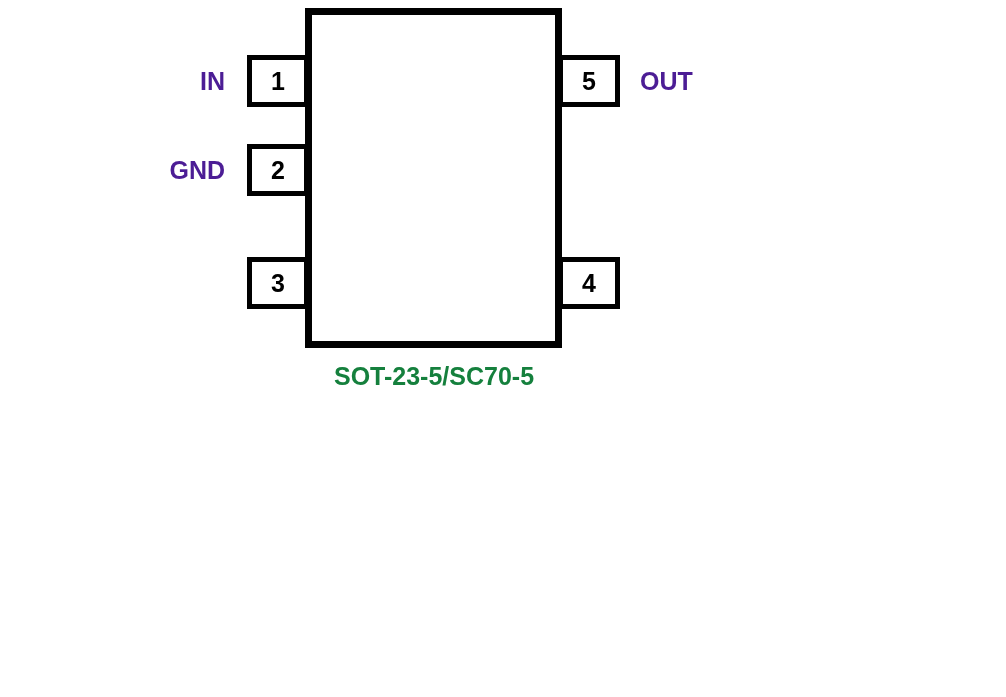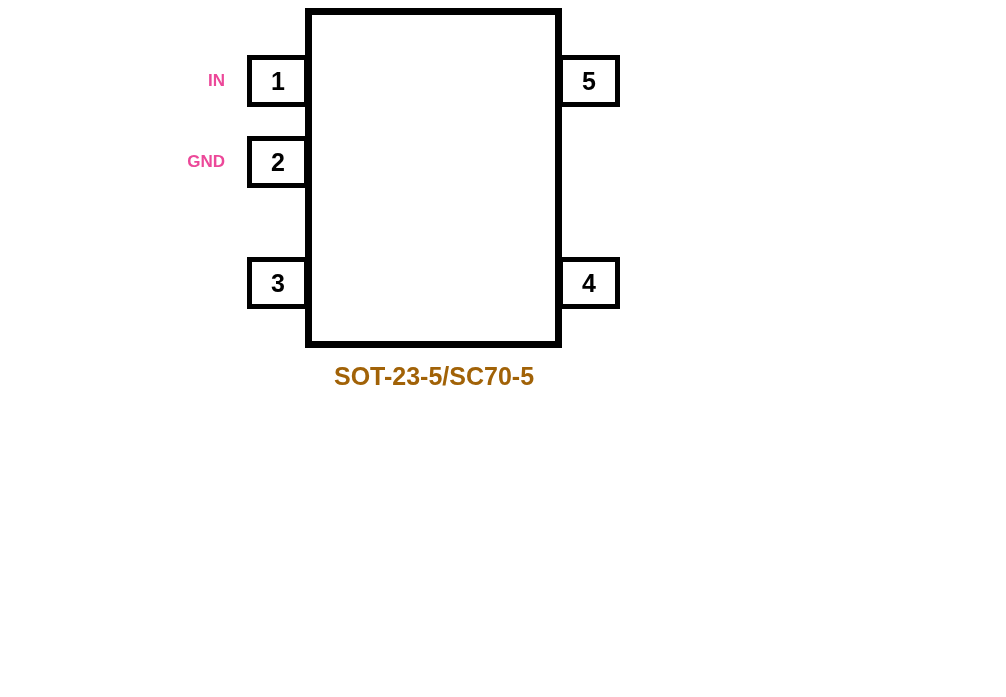--- a/index.html
+++ b/index.html
@@ -44,49 +44,49 @@
     color: #000000;
     line-height: 1;
   }
   .pin-left  { left: 247px; }
   .pin-right { left: 558px; }
 
   .pin-name {
     position: absolute;
     height: 52px;
     line-height: 52px;
-    font-size: 17px;
+    font-size: 25px;
     font-weight: bold;
-    color: #ec4899;
+    color: #4c1d95;
     white-space: nowrap;
   }
   .pin-name-left {
     left: 75px;
     width: 150px;
     text-align: right;
   }
   .pin-name-right {
     left: 640px;
     width: 180px;
     text-align: left;
   }
 
   .row-1 { top: 55px; }
-  .row-2 { top: 136px; }
+  .row-2 { top: 144px; }
   .row-3 { top: 257px; }
 
   .caption {
     position: absolute;
     left: 300px;
     top: 362px;
     width: 268px;
     text-align: center;
     font-size: 25px;
     font-weight: bold;
-    color: #a16207;
+    color: #15803d;
     white-space: nowrap;
   }
 </style>
 </head>
 <body>
 
 <div class="canvas">
 
   <div class="ic-body"></div>
 
@@ -100,20 +100,21 @@
     <span class="pin-number">2</span>
   </div>
 
   <div class="pin-box pin-left row-3">
     <span class="pin-number">3</span>
   </div>
 
   <div class="pin-box pin-right row-1">
     <span class="pin-number">5</span>
   </div>
+  <div class="pin-name pin-name-right row-1">OUT</div>
 
   <div class="pin-box pin-right row-3">
     <span class="pin-number">4</span>
   </div>
 
   <div class="caption">SOT-23-5/SC70-5</div>
 
 </div>
 
 </body></html>

